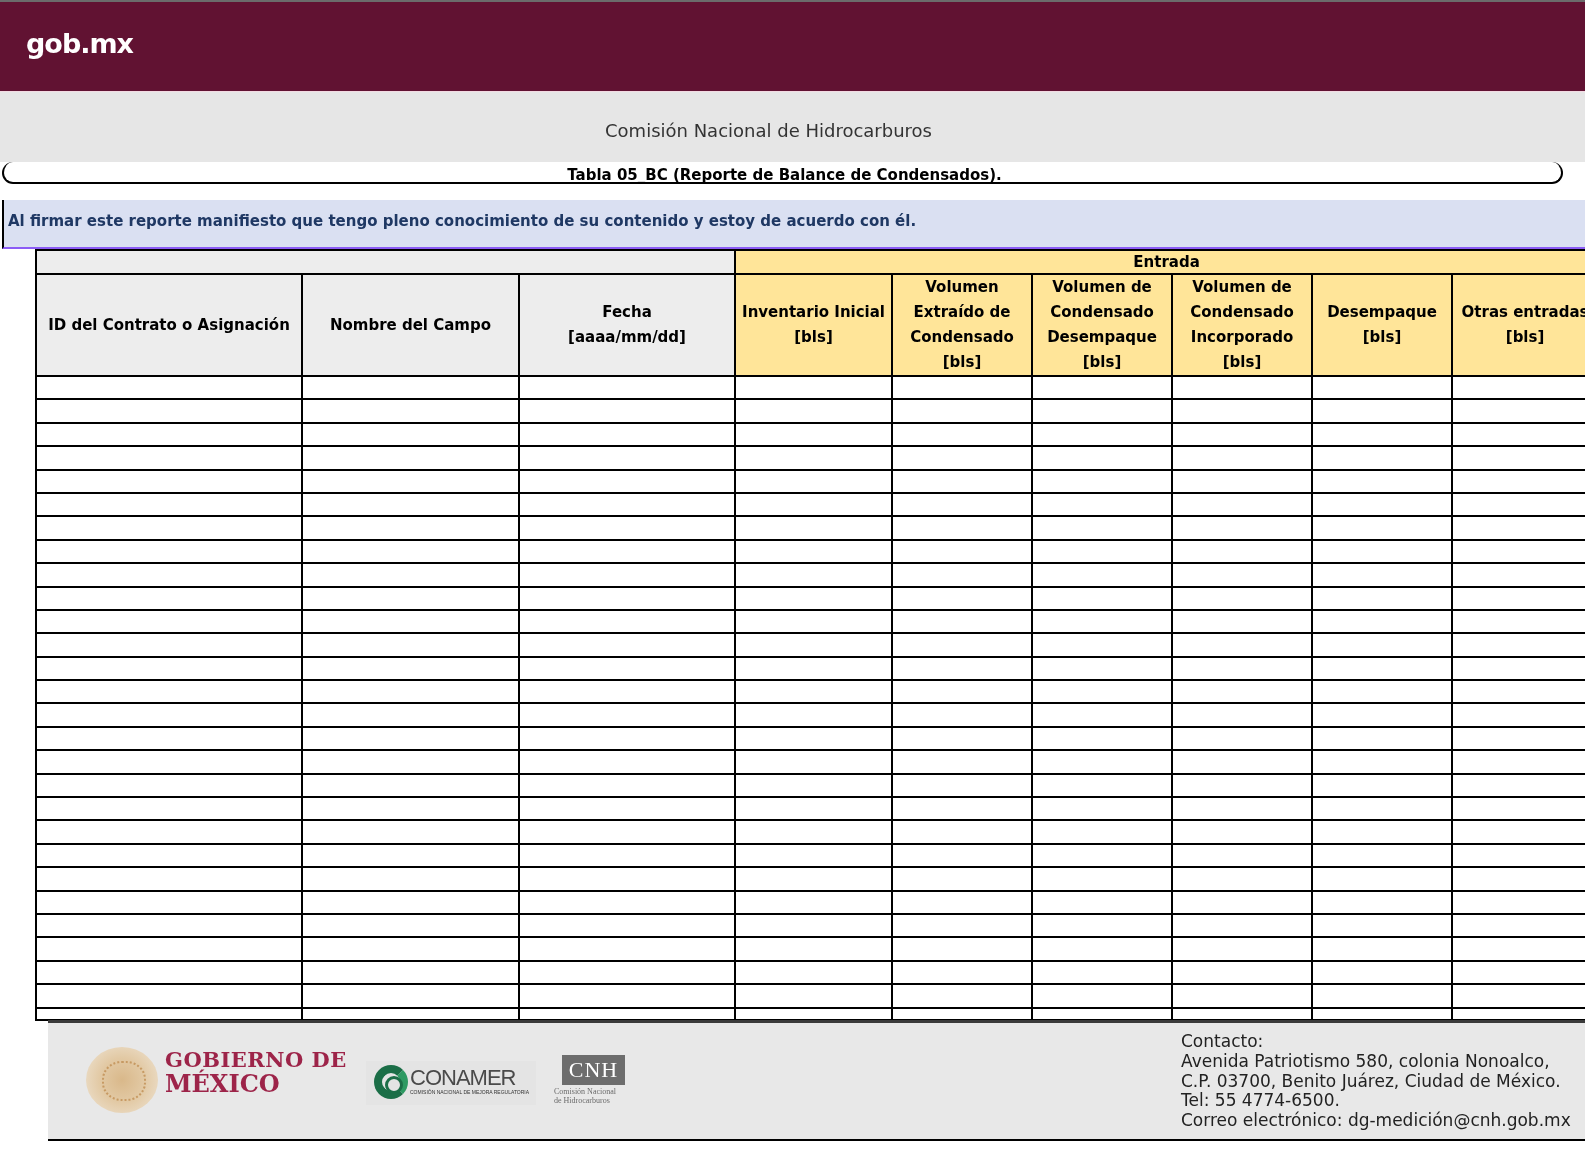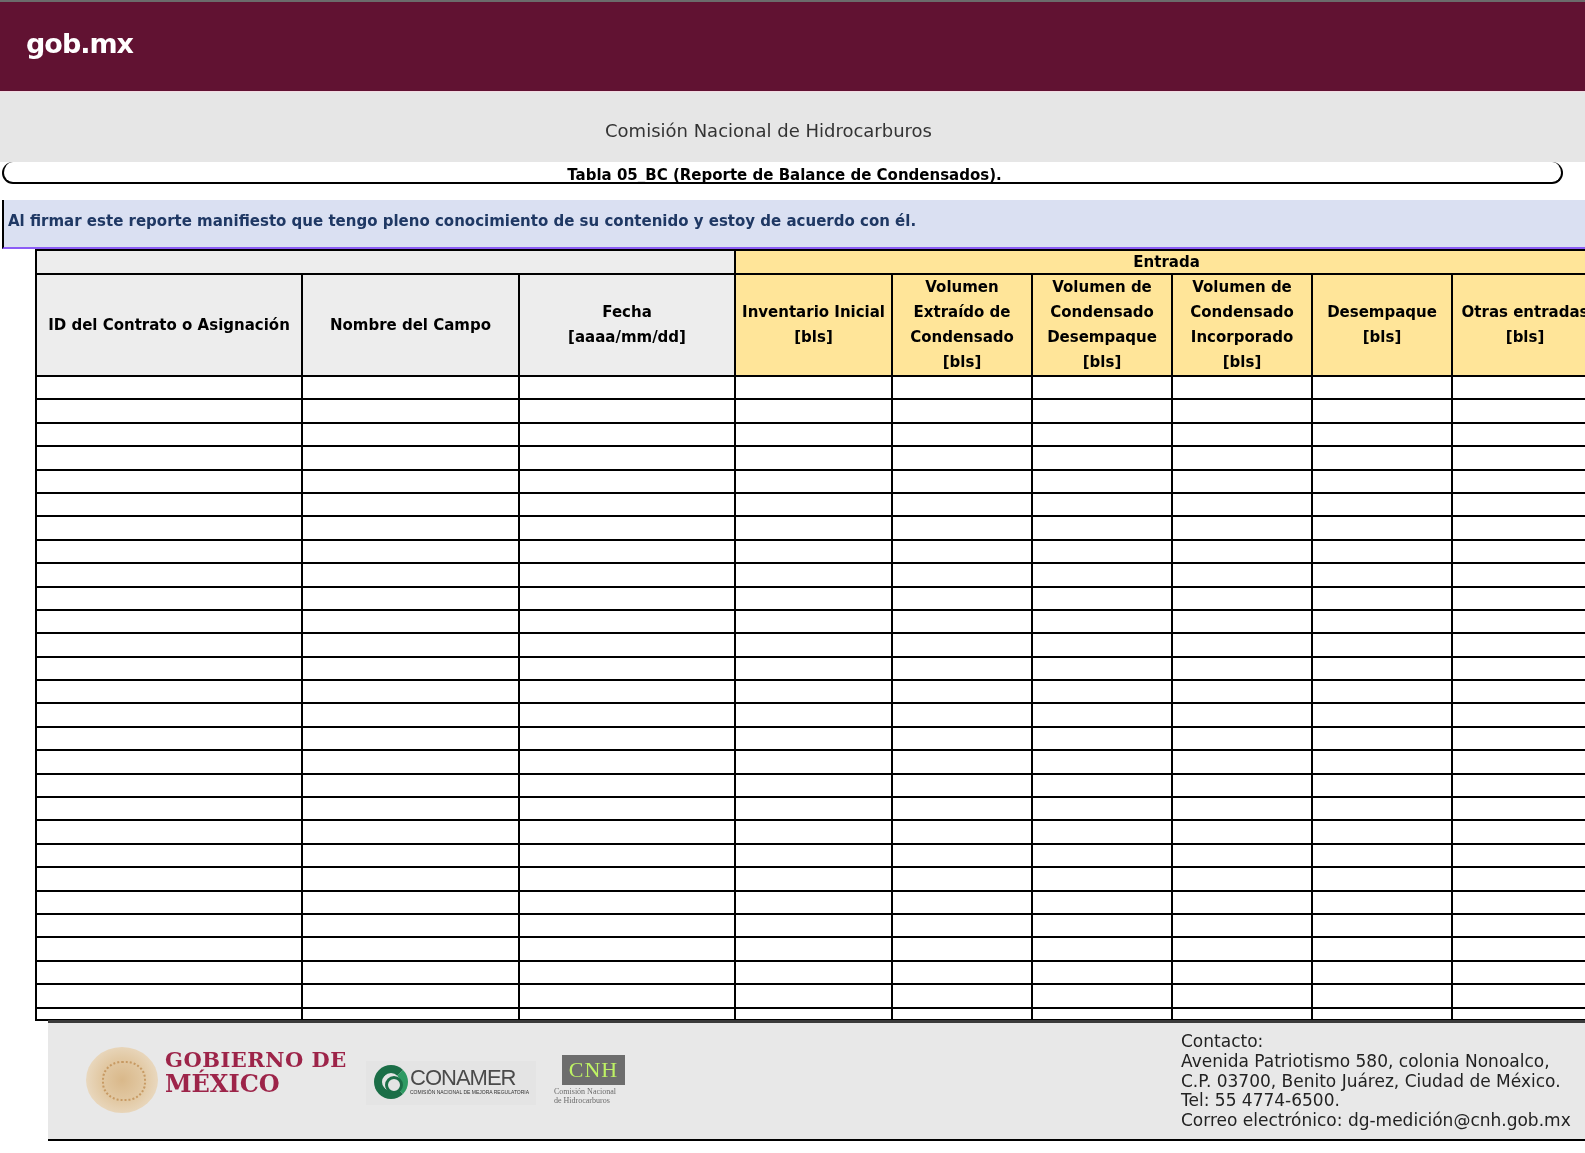--- a/index.html
+++ b/index.html
@@ -126,21 +126,21 @@
       font-family: "Liberation Sans", sans-serif;
     }
     .conamer-sub {
       position: absolute; left: 44px; top: 28px;
       font-size: 5px; color: #333; white-space: nowrap;
       font-family: "Liberation Sans", sans-serif;
     }
 
     .cnh-box {
       position: absolute; left: 514px; top: 32px; width: 63px; height: 30px;
-      background: #6d6d6d; color: #bef264;
+      background: #6d6d6d; color: #ffffff;
       font-family: "Liberation Serif", serif; font-size: 22px;
       text-align: center; line-height: 30px; letter-spacing: 1px;
     }
     .cnh-sub {
       position: absolute; left: 506px; top: 64px; width: 80px;
       font-family: "Liberation Serif", serif; font-size: 8px; color: #6a6a6a;
       line-height: 9px;
     }
 
     .contact {

